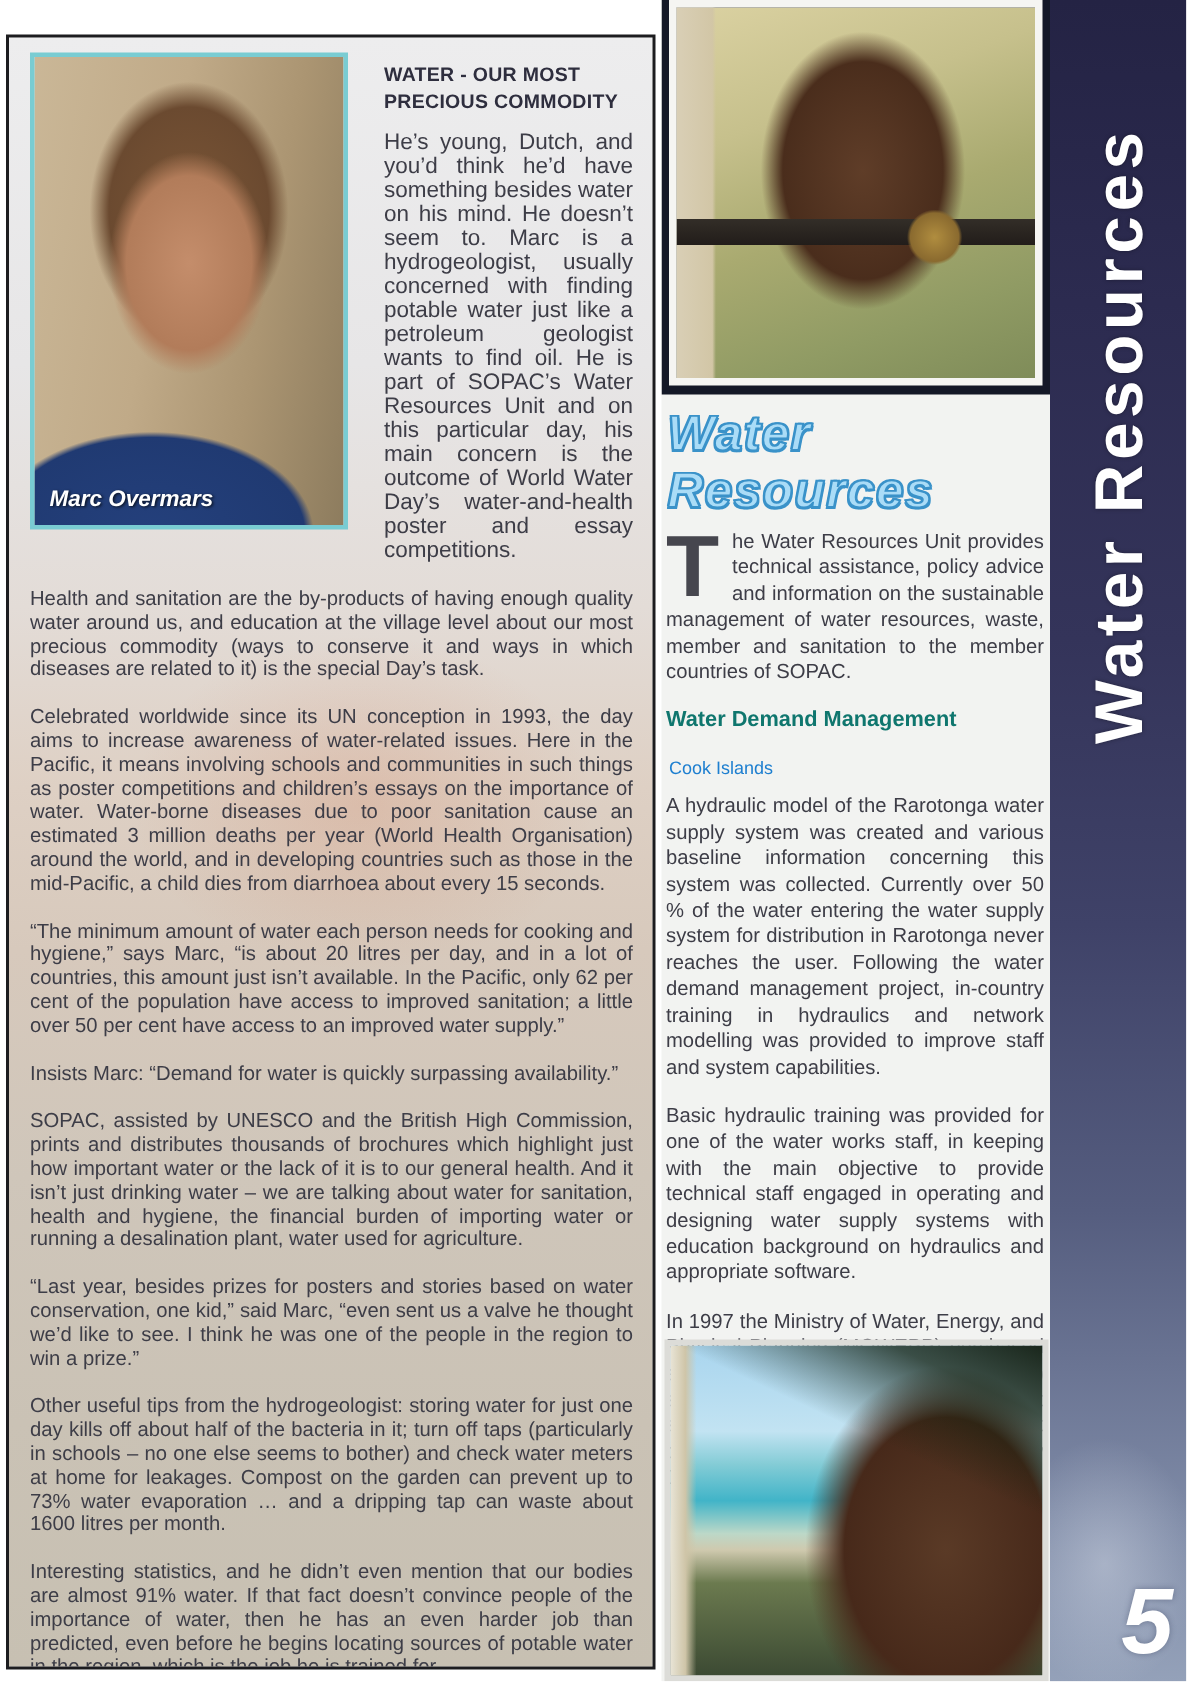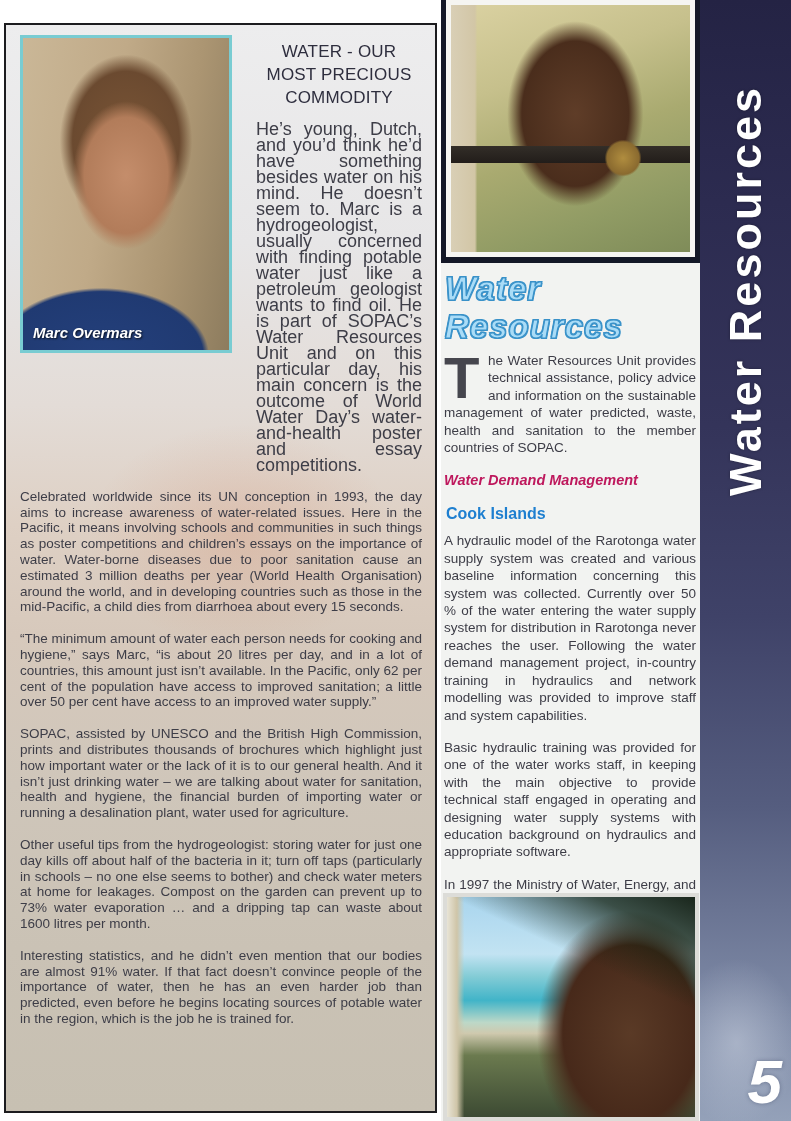--- a/index.html
+++ b/index.html
@@ -32,27 +32,27 @@
       linear-gradient(100deg,#cab797 0%, #c0aa88 40%, #ab9572 70%, #8d7c5e 100%);
     margin-right:24px;
   }
   .portrait-caption {
     position:absolute; left:10px; bottom:9px;
     color:#ffffff; font-weight:bold; font-style:italic; font-size:15px;
     text-shadow:1px 1px 2px rgba(0,0,0,0.75);
   }
   .article-right { flex:1 1 auto; min-width:0; }
   .article-title {
-    margin-top:6px; text-align:center;
-    font-size:17px; line-height:1.35; font-weight:normal;
+    margin-top:6px; text-align:left;
+    font-size:13px; line-height:1.35; font-weight:bold;
     color:#2e2e3e; letter-spacing:0.2px;
   }
   .intro-para {
     margin-top:11px; text-align:justify;
-    font-size:18px; line-height:16px; color:#3d3d47;
+    font-size:15px; line-height:16px; color:#3d3d47;
   }
   .body-para {
     margin-top:16px; text-align:justify;
     font-size:13.5px; line-height:15.8px; color:#3d3d47;
   }
 
   
   .right-col {
     position:absolute; left:441px; top:0; width:259px; height:1121px;
     background:#f2f3f1; overflow:hidden;
@@ -82,26 +82,25 @@
   .dropcap {
     float:left; width:37px; height:48px; margin:4px 7px 0 0;
     font-size:58px; line-height:44px; font-weight:bold; color:#46464e;
     overflow:hidden;
   }
   .right-para {
     text-align:justify; font-size:13.5px; line-height:17.4px; color:#3d3d47;
     margin-bottom:15px;
   }
   .subhead-demand {
-    font-size:14.5px; font-weight:bold; color:#be185d;
+    font-size:14.5px; font-weight:bold; color:#0f766e;
     margin:16px 0 0 0;
-    font-style:italic;
   }
   .subhead-country {
-    font-size:16px; font-weight:bold; color:#1e7fd0;
+    font-size:12px; font-weight:normal; color:#1e7fd0;
     margin:17px 0 9px 2px;
   }
   .photo-beach {
     position:absolute; left:2px; right:1px; top:893px; bottom:0;
     border:4px solid #dcdcd8;
     background:
       linear-gradient(205deg, rgba(14,24,10,0.92) 0%, rgba(20,32,14,0.75) 14%, transparent 34%),
       radial-gradient(ellipse 130px 170px at 74% 62%, #5a3a26 0%, #47291a 52%, transparent 72%),
       linear-gradient(90deg, #e8e4d6 0%, #cfc5a8 4%, transparent 7%),
       linear-gradient(180deg,#a9d5ee 0%, #c2e3f2 26%, #84ccd6 36%, #41b4c8 47%,
@@ -141,35 +140,38 @@
   <div class="left-box">
     <div class="article-top">
       <div class="portrait">
         <div class="portrait-caption">Marc Overmars</div>
       </div>
       <div class="article-right">
         <h1 class="article-title">WATER - OUR MOST PRECIOUS COMMODITY</h1>
         <p class="intro-para">He’s young, Dutch, and you’d think he’d have something besides water on his mind. He doesn’t seem to. Marc is a hydrogeologist, usually concerned with finding potable water just like a petroleum geologist wants to find oil. He is part of SOPAC’s Water Resources Unit and on this particular day, his main concern is the outcome of World Water Day’s water-and-health poster and essay competitions.</p>
       </div>
     </div>
+    <p class="body-para">Health and sanitation are the by-products of having enough quality water around us, and education at the village level about our most precious commodity (ways to conserve it and ways in which diseases are related to it) is the special Day’s task.</p>
     <p class="body-para">Celebrated worldwide since its UN conception in 1993, the day aims to increase awareness of water-related issues. Here in the Pacific, it means involving schools and communities in such things as poster competitions and children’s essays on the importance of water. Water-borne diseases due to poor sanitation cause an estimated 3 million deaths per year (World Health Organisation) around the world, and in developing countries such as those in the mid-Pacific, a child dies from diarrhoea about every 15 seconds.</p>
     <p class="body-para">“The minimum amount of water each person needs for cooking and hygiene,” says Marc, “is about 20 litres per day, and in a lot of countries, this amount just isn’t available. In the Pacific, only 62 per cent of the population have access to improved sanitation; a little over 50 per cent have access to an improved water supply.”</p>
+    <p class="body-para">Insists Marc: “Demand for water is quickly surpassing availability.”</p>
     <p class="body-para">SOPAC, assisted by UNESCO and the British High Commission, prints and distributes thousands of brochures which highlight just how important water or the lack of it is to our general health. And it isn’t just drinking water – we are talking about water for sanitation, health and hygiene, the financial burden of importing water or running a desalination plant, water used for agriculture.</p>
+    <p class="body-para">“Last year, besides prizes for posters and stories based on water conservation, one kid,” said Marc, “even sent us a valve he thought we’d like to see. I think he was one of the people in the region to win a prize.”</p>
     <p class="body-para">Other useful tips from the hydrogeologist: storing water for just one day kills off about half of the bacteria in it; turn off taps (particularly in schools – no one else seems to bother) and check water meters at home for leakages. Compost on the garden can prevent up to 73% water evaporation … and a dripping tap can waste about 1600 litres per month.</p>
     <p class="body-para">Interesting statistics, and he didn’t even mention that our bodies are almost 91% water. If that fact doesn’t convince people of the importance of water, then he has an even harder job than predicted, even before he begins locating sources of potable water in the region, which is the job he is trained for.</p>
   </div>
 
   <div class="right-col">
     <div class="photo-tap">
       <div class="img"></div>
     </div>
     <div class="script-heading">Water Resources</div>
     <div class="right-text">
       <p class="right-para">
-        <span class="dropcap">T</span><span>he Water Resources Unit provides technical assistance, policy advice and information on the sustainable management of water predicted, waste, health and sanitation to the member countries of SOPAC.</span>
+        <span class="dropcap">T</span><span>he Water Resources Unit provides technical assistance, policy advice and information on the sustainable management of water resources, waste, member and sanitation to the member countries of SOPAC.</span>
       </p>
       <h3 class="subhead-demand">Water Demand Management</h3>
       <h4 class="subhead-country">Cook Islands</h4>
       <p class="right-para">A hydraulic model of the Rarotonga water supply system was created and various baseline information concerning this system was collected. Currently over 50 % of the water entering the water supply system for distribution in Rarotonga never reaches the user. Following the water demand management project, in-country training in hydraulics and network modelling was provided to improve staff and system capabilities.</p>
       <p class="right-para">Basic hydraulic training was provided for one of the water works staff, in keeping with the main objective to provide technical staff engaged in operating and designing water supply systems with education background on hydraulics and appropriate software.</p>
       <p class="right-para">In 1997 the Ministry of Water, Energy, and Physical Planning (MOWEPP) purchased a Global Positioning System (GPS) supported field asset management system, to facilitate water catchment delineation by the Lands and Survey Department of the Ministry.</p>
     </div>
     <div class="photo-beach"></div>
   </div>
 

